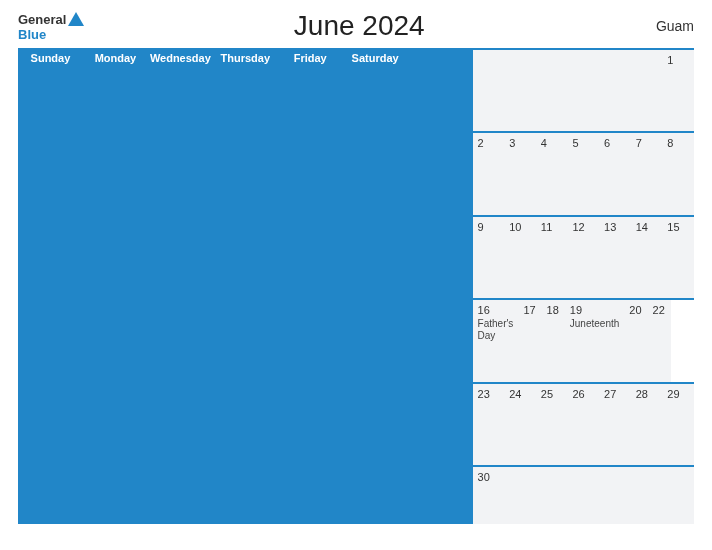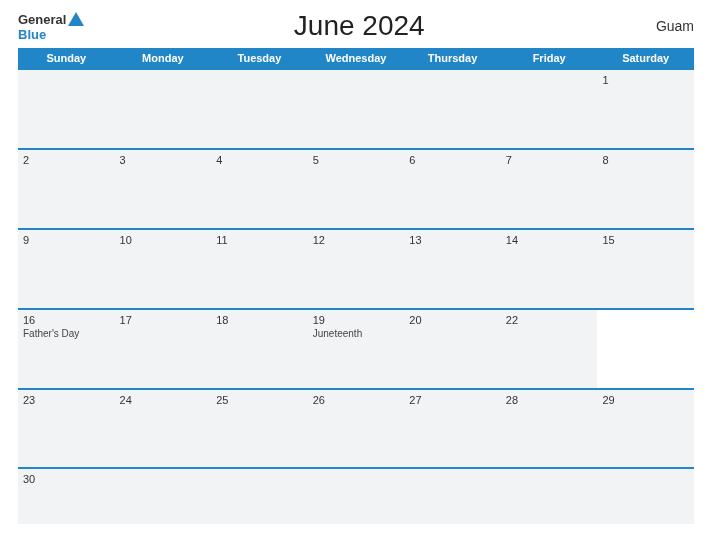--- a/index.html
+++ b/index.html
@@ -59,21 +59,21 @@
     }
     .region-label {
       font-size: 14px;
       color: #333;
       min-width: 60px;
       text-align: right;
     }
     .calendar {
       flex: 1;
       display: flex;
-      flex-direction: column;
+      flex-direction: row;
     }
     .days-header {
       display: grid;
       grid-template-columns: repeat(7, 1fr);
       background: #2186c8;
     }
     .day-header {
       color: #fff;
       font-size: 11px;
       font-weight: bold;
@@ -148,21 +148,20 @@
       </div>
     </div>
     <div class="month-title">June 2024</div>
     <div class="region-label">Guam</div>
   </div>
 
   <div class="calendar">
     <div class="days-header">
       <div class="day-header">Sunday</div>
       <div class="day-header">Monday</div>
-      <div class="day-header">Tuesday</div>
       <div class="day-header">Wednesday</div>
       <div class="day-header">Thursday</div>
       <div class="day-header">Friday</div>
       <div class="day-header">Saturday</div>
     </div>
     <div class="calendar-body" id="calendar-body">
     <div class="week-row">
           <div class="day-cell empty"></div>
           <div class="day-cell empty"></div>
           <div class="day-cell empty"></div>

